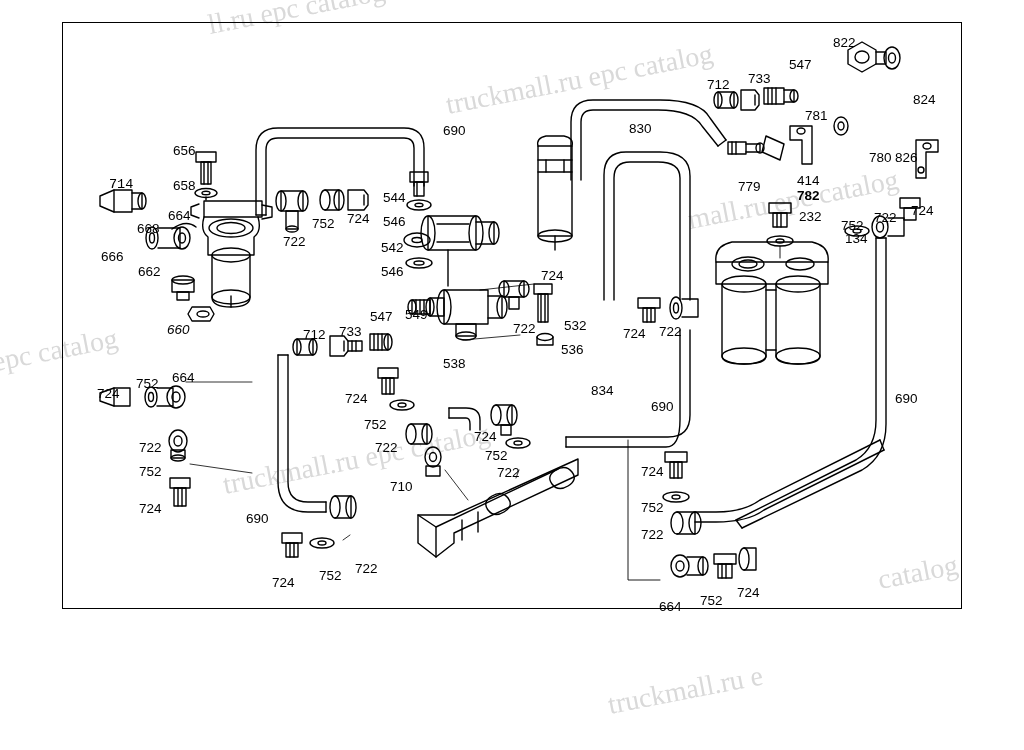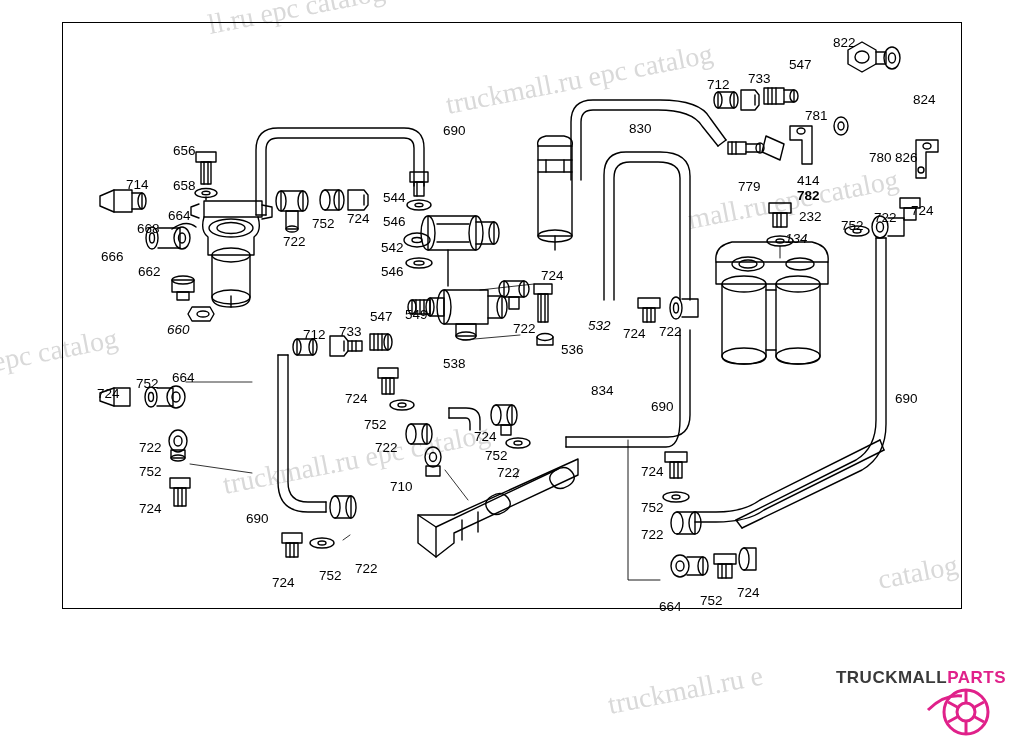--- a/index.html
+++ b/index.html
@@ -500,45 +500,45 @@
       <div class="callout" style="left: 805px; top: 109px;">781</div>
       <div class="callout" style="left: 629px; top: 122px;">830</div>
       <div class="callout" style="left: 443px; top: 124px;">690</div>
       <div class="callout" style="left: 857px; top: 151px; margin-left: 12px;">780</div>
       <div class="callout" style="left: 895px; top: 151px;">826</div>
       <div class="callout" style="left: 173px; top: 144px;">656</div>
       <div class="callout" style="left: 173px; top: 179px;">658</div>
       <div class="callout" style="left: 738px; top: 180px;">779</div>
       <div class="callout" style="left: 797px; top: 174px;">414</div>
       <div class="callout" style="left: 797px; top: 189px; font-weight: bold;">782</div>
-      <div class="callout" style="left: 126px; top: 178px;">714</div>
+      <div class="callout" style="left: 109px; top: 178px; font-family: Liberation Mono, monospace;">714</div>
       <div class="callout" style="left: 168px; top: 209px;">664</div>
       <div class="callout" style="left: 383px; top: 191px;">544</div>
       <div class="callout" style="left: 383px; top: 215px;">546</div>
       <div class="callout" style="left: 312px; top: 217px;">752</div>
       <div class="callout" style="left: 347px; top: 212px;">724</div>
       <div class="callout" style="left: 799px; top: 210px;">232</div>
       <div class="callout" style="left: 841px; top: 219px;">752</div>
       <div class="callout" style="left: 874px; top: 211px;">722</div>
       <div class="callout" style="left: 911px; top: 204px;">724</div>
       <div class="callout" style="left: 137px; top: 222px;">668</div>
-      <div class="callout" style="left: 785px; top: 232px; font-style: italic;">134</div>
+      <div class="callout" style="left: 845px; top: 232px;">134</div>
       <div class="callout" style="left: 381px; top: 241px;">542</div>
       <div class="callout" style="left: 381px; top: 265px;">546</div>
       <div class="callout" style="left: 101px; top: 250px;">666</div>
       <div class="callout" style="left: 138px; top: 265px;">662</div>
       <div class="callout" style="left: 283px; top: 235px;">722</div>
       <div class="callout" style="left: 541px; top: 269px;">724</div>
       <div class="callout" style="left: 167px; top: 323px; font-style: italic;">660</div>
       <div class="callout" style="left: 370px; top: 310px;">547</div>
       <div class="callout" style="left: 405px; top: 308px;">549</div>
       <div class="callout" style="left: 303px; top: 328px;">712</div>
       <div class="callout" style="left: 339px; top: 325px;">733</div>
       <div class="callout" style="left: 513px; top: 322px;">722</div>
-      <div class="callout" style="left: 588px; top: 319px; font-style: italic;">532</div>
+      <div class="callout" style="left: 564px; top: 319px;">532</div>
       <div class="callout" style="left: 561px; top: 343px;">536</div>
       <div class="callout" style="left: 443px; top: 357px;">538</div>
       <div class="callout" style="left: 623px; top: 327px;">724</div>
       <div class="callout" style="left: 659px; top: 325px;">722</div>
       <div class="callout" style="left: 591px; top: 384px;">834</div>
       <div class="callout" style="left: 651px; top: 400px;">690</div>
       <div class="callout" style="left: 895px; top: 392px;">690</div>
       <div class="callout" style="left: 172px; top: 371px;">664</div>
       <div class="callout" style="left: 136px; top: 377px;">752</div>
       <div class="callout" style="left: 97px; top: 387px;">724</div>
@@ -557,25 +557,14 @@
       <div class="callout" style="left: 641px; top: 528px;">722</div>
       <div class="callout" style="left: 246px; top: 512px;">690</div>
       <div class="callout" style="left: 272px; top: 576px;">724</div>
       <div class="callout" style="left: 319px; top: 569px;">752</div>
       <div class="callout" style="left: 355px; top: 562px;">722</div>
       <div class="callout" style="left: 659px; top: 600px;">664</div>
       <div class="callout" style="left: 700px; top: 594px;">752</div>
       <div class="callout" style="left: 737px; top: 586px;">724</div>
     </div>
 
-  <div id="logo">
-    <div class="logo-text"><span>TRUCKMALL</span><span class="accent">PARTS</span></div>
-    <svg class="logo-mark" width="78" height="60" viewBox="0 0 78 60">
-      <g fill="none" stroke="#e0218a" stroke-width="3">
-        <circle cx="40" cy="32" r="22"></circle>
-        <circle cx="40" cy="32" r="9"></circle>
-        <path d="M40 10 L40 23 M58 22 L47 28 M58 42 L47 36 M40 54 L40 41 M22 42 L33 36 M22 22 L33 28"></path>
-      </g>
-      <path d="M2 30 q16 -16 34 -14" fill="none" stroke="#e0218a" stroke-width="3"></path>
-    </svg>
-  </div>
 
 </div>
 
 </body></html>

